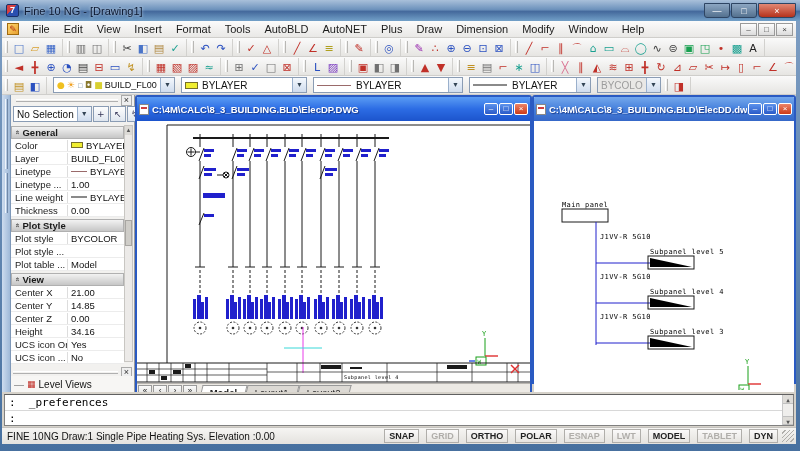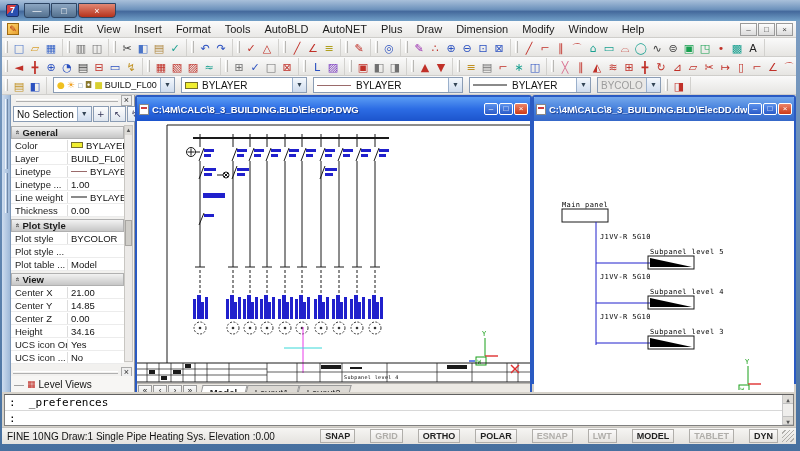--- a/index.html
+++ b/index.html
@@ -118,36 +118,37 @@
   .cmd-line.input { border-top:1px solid #d8d8d8; }
   .cmd-scroll { position:absolute; right:0; top:0; bottom:0; width:11px; background:#efeeec; border-left:1px solid #c8c8c8; }
   .cmd-scroll i { display:block; height:9px; font-size:6px; line-height:9px; text-align:center; color:#555; font-style:normal; background:#dedcd8; border-bottom:1px solid #c0c0c0; }
   .cmd-scroll i.dn { position:absolute; bottom:0; left:0; right:0; border-top:1px solid #c0c0c0; }
 
   
   .status { height:17px; background:linear-gradient(180deg,#f6f5f3,#e4e2de); border-top:1px solid #c4c2be;
     display:flex; align-items:center; font-size:10px; }
   .st-msg { flex:1; padding-left:5px; color:#111; overflow:hidden; white-space:nowrap; }
   .st-coords { width:112px; height:14px; line-height:13px; border:1px solid #b8b6b2; background:#f2f1ef; padding-left:4px; margin-right:10px; color:#222; }
-  .togglebar { display:flex; gap:15px; margin-right:4px; }
+  .togglebar { display:flex; gap:7px; margin-right:4px; }
   .toggle { height:14px; line-height:13px; padding:0 4px; border:1px solid #b0aeaa; background:linear-gradient(180deg,#fbfafa,#e6e4e0);
     font-size:9px; font-weight:bold; color:#222; }
   .toggle.off { color:#b0aeaa; }
   .st-grip { width:12px; height:12px; margin-right:2px;
     background:repeating-linear-gradient(135deg,transparent 0 2px,#b0aeaa 2px 3px); }
 
   .content { position:absolute; left:2px; right:4px; top:21px; bottom:7px; background:#efeeec; display:flex; flex-direction:column; }
 </style>
 </head>
 <body>
 
 <div class="app">
 
   <div class="titlebar">
     <div class="app-icon">7</div>
+    <div class="tb-title">Fine 10 NG  - [Drawing1]</div>
     <div class="win-btns">
       <div class="win-btn">—</div>
       <div class="win-btn">□</div>
       <div class="win-btn close">×</div>
     </div>
   </div>
 
   <div class="content">
 
     <div class="menubar">

